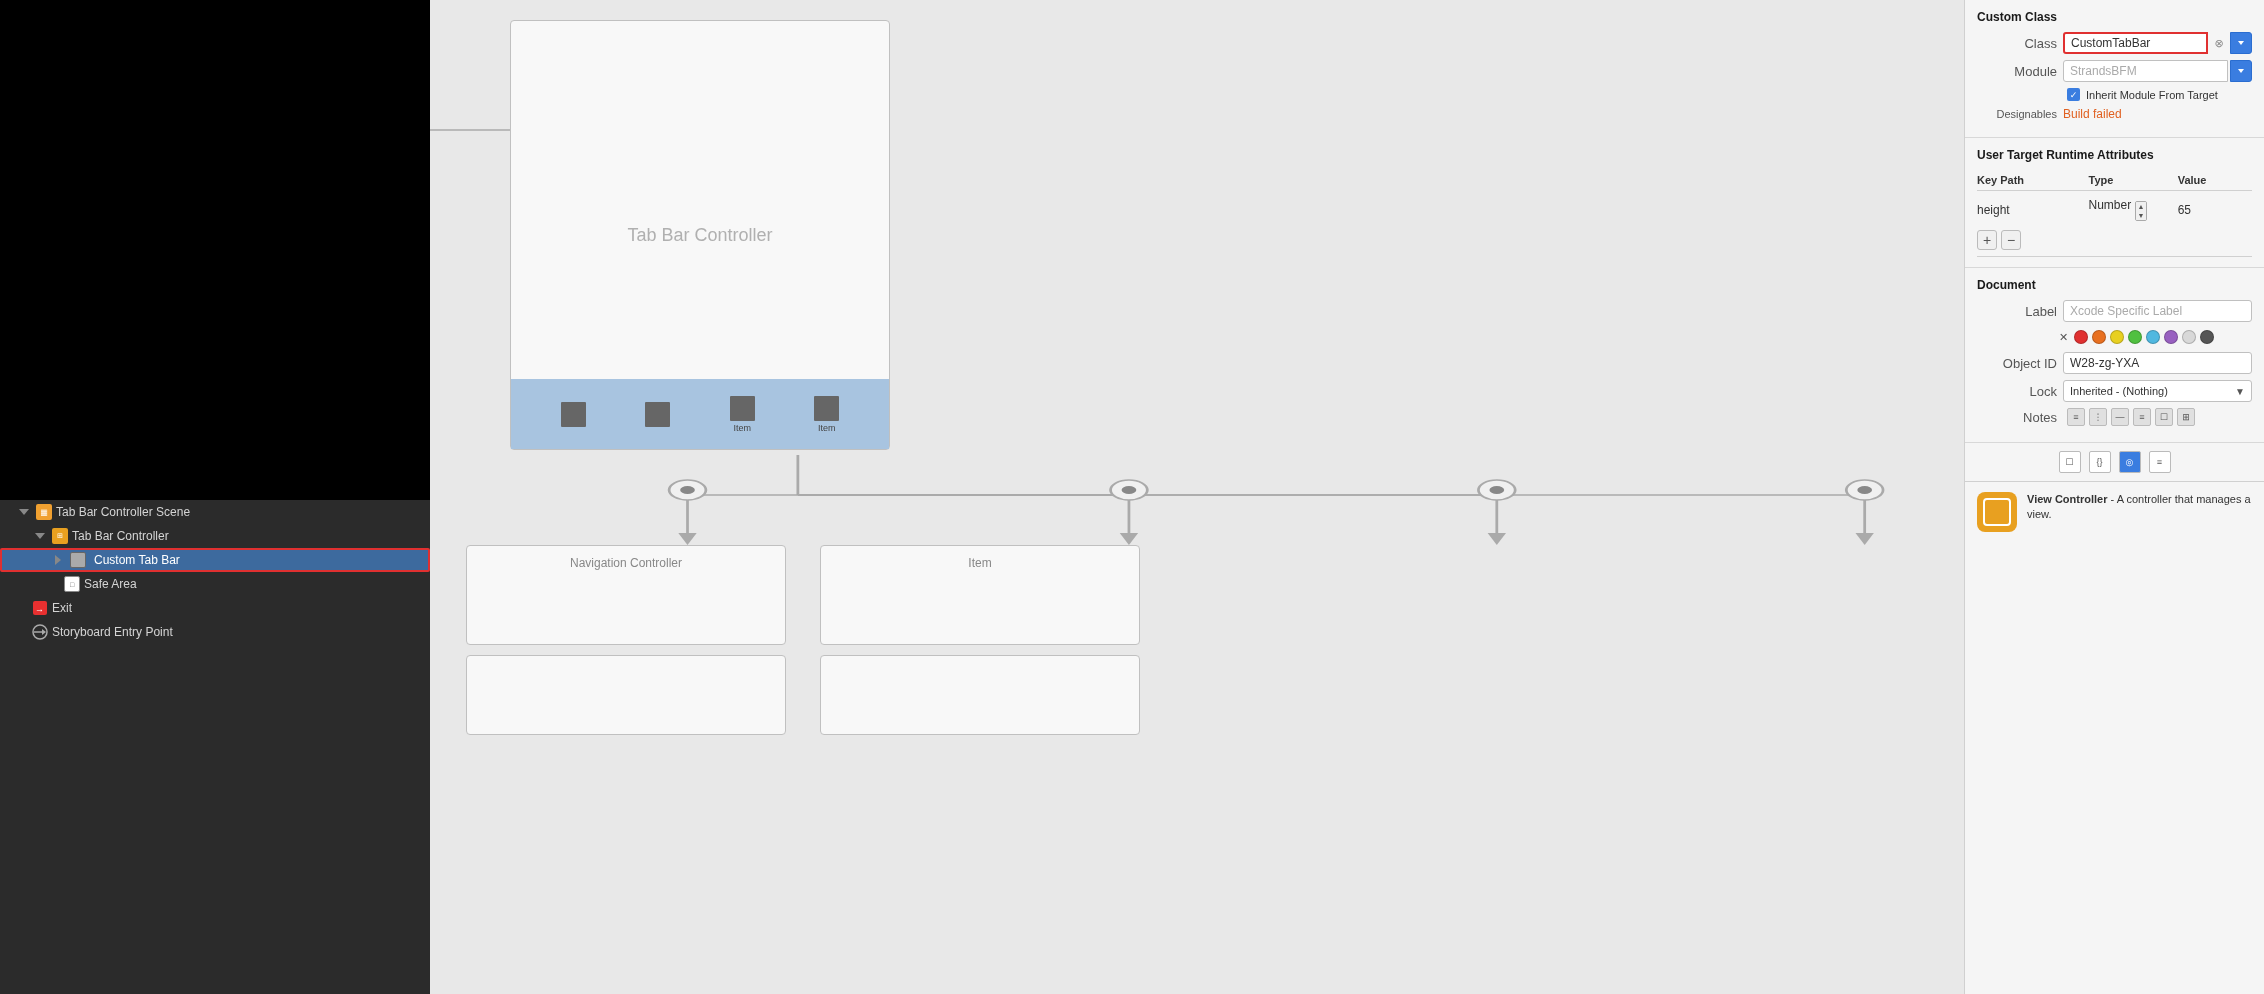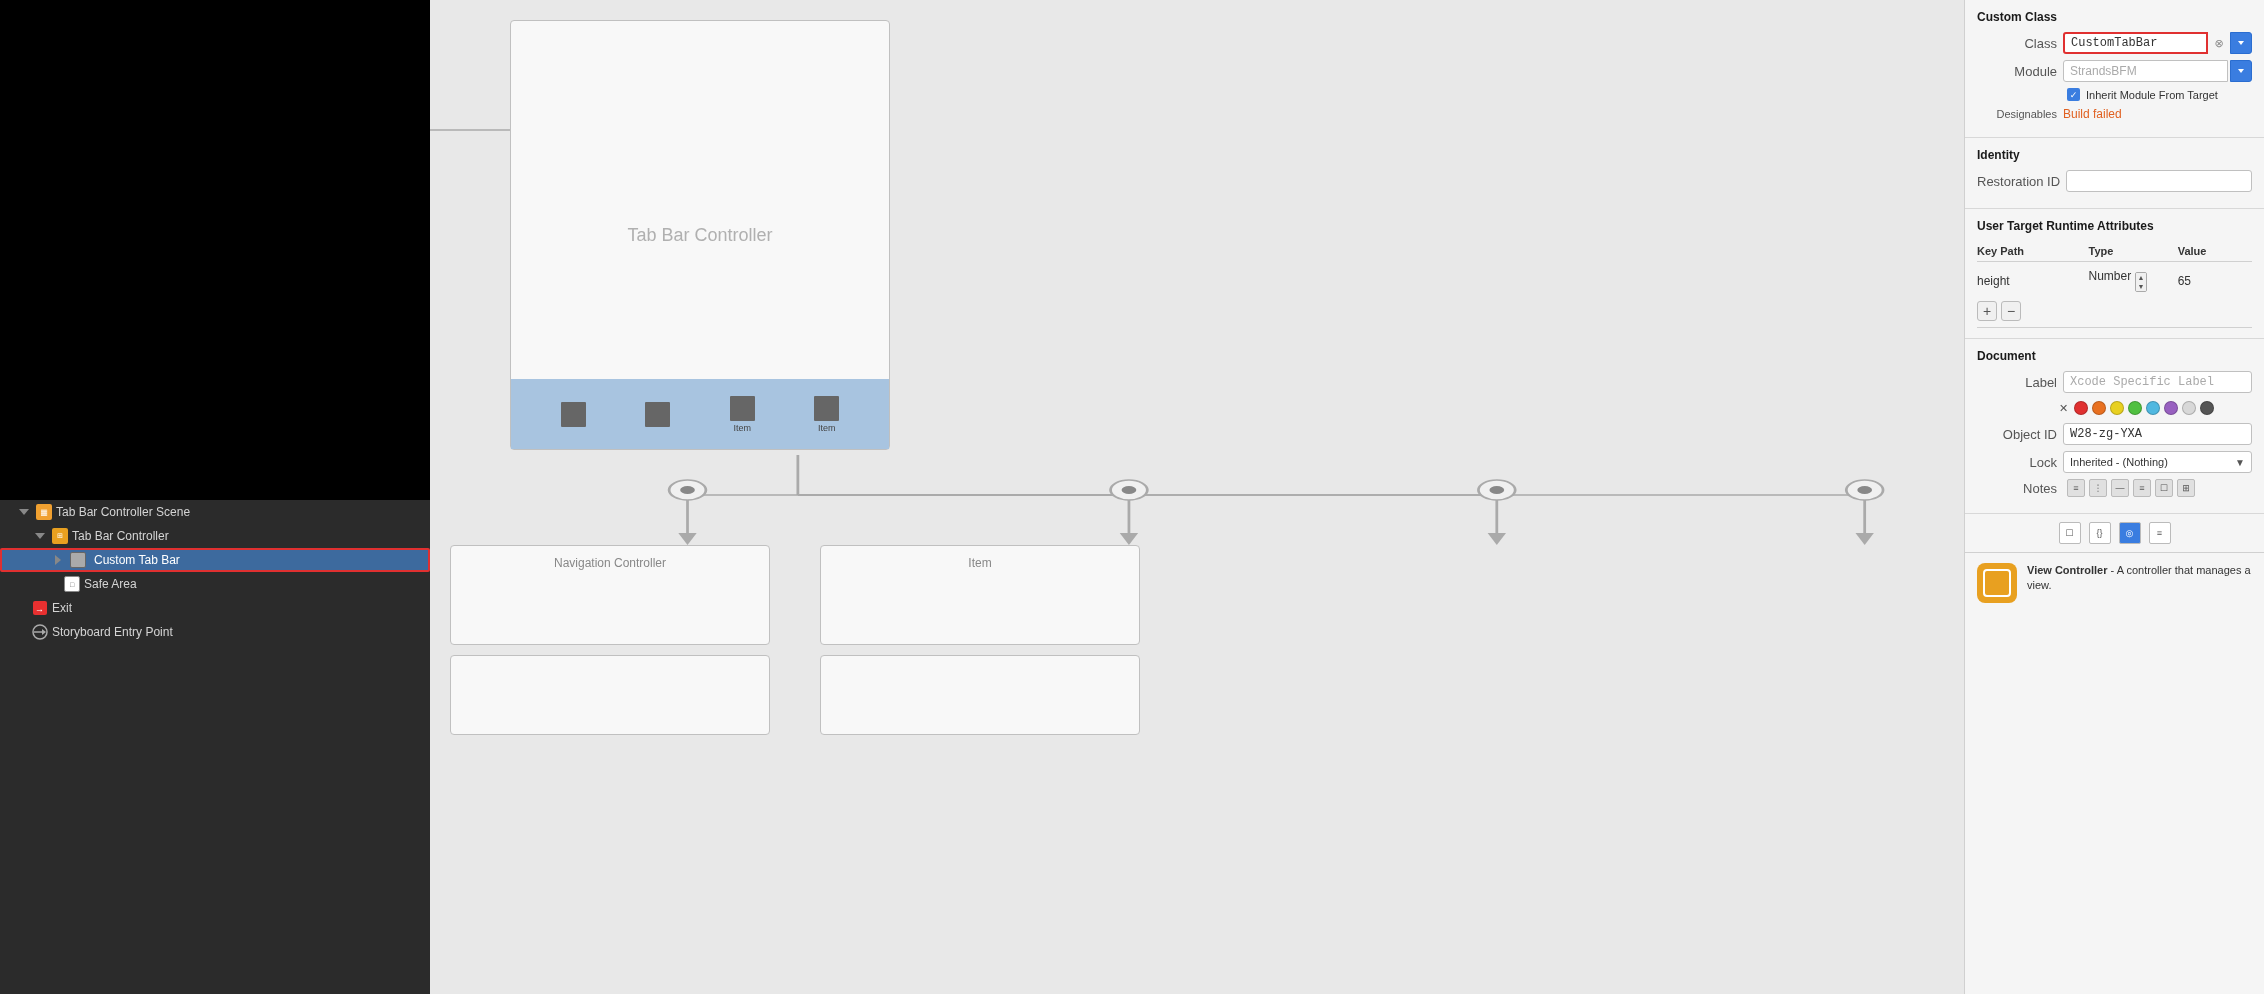--- a/index.html
+++ b/index.html
@@ -221,21 +221,20 @@
       flex: 1;
       height: 22px;
       border: 1px solid #c0c0c0;
       border-radius: 3px;
       background: #fff;
       font-size: 12px;
       padding: 0 6px;
       color: #333;
       display: flex;
       align-items: center;
-      font-family: Liberation Mono, monospace;
     }
     .inspector-field.red-border {
       border: 2px solid #e03030;
     }
     .select-arrow {
       font-size: 10px;
       color: #555;
     }
     .checkbox-row {
       display: flex;
@@ -586,21 +585,21 @@
         <div class="tab-icon-sq"></div>
         <div class="tab-item-label">Item</div>
       </div>
       <div class="tab-item-container">
         <div class="tab-icon-sq"></div>
         <div class="tab-item-label">Item</div>
       </div>
     </div>
   </div>
 
-  <div style="position:absolute; top:545px; left:20px;">
+  <div style="position:absolute; top:545px; left:36px;">
     <div class="sub-scene-box" style="width:320px;">
       <div>Navigation Controller</div>
     </div>
     <div style="margin-top:10px; height:80px; border:1px solid #c0c0c0; background:#f8f8f8; border-radius:4px;"></div>
   </div>
   <div style="position:absolute; top:545px; left:390px;">
     <div class="sub-scene-box" style="width:320px;">
       <div>Item</div>
     </div>
     <div style="margin-top:10px; height:80px; border:1px solid #c0c0c0; background:#f8f8f8; border-radius:4px;"></div>
@@ -647,27 +646,20 @@
         </div>
       <span>Inherit Module From Target</span>
     </div>
 
     <div class="designables-row">
       <span class="designables-label">Designables</span>
       <span class="designables-value">Build failed</span>
     </div>
   </div>
 
-  <div class="inspector-section">
-    <div class="inspector-section-title">Identity</div>
-    <div class="inspector-row">
-      <span class="inspector-label">Restoration ID</span>
-      <div class="inspector-field" style="flex:1;"></div>
-    </div>
-  </div>
 
   <div class="inspector-section">
     <div class="inspector-section-title">User Target Runtime Attributes</div>
     <div class="table-header">
       <span class="table-col-header table-col-keypath">Key Path</span>
       <span class="table-col-header table-col-type">Type</span>
       <span class="table-col-header table-col-value">Value</span>
     </div>
     <div class="table-row">
       <span class="table-cell table-cell-keypath">height</span>

